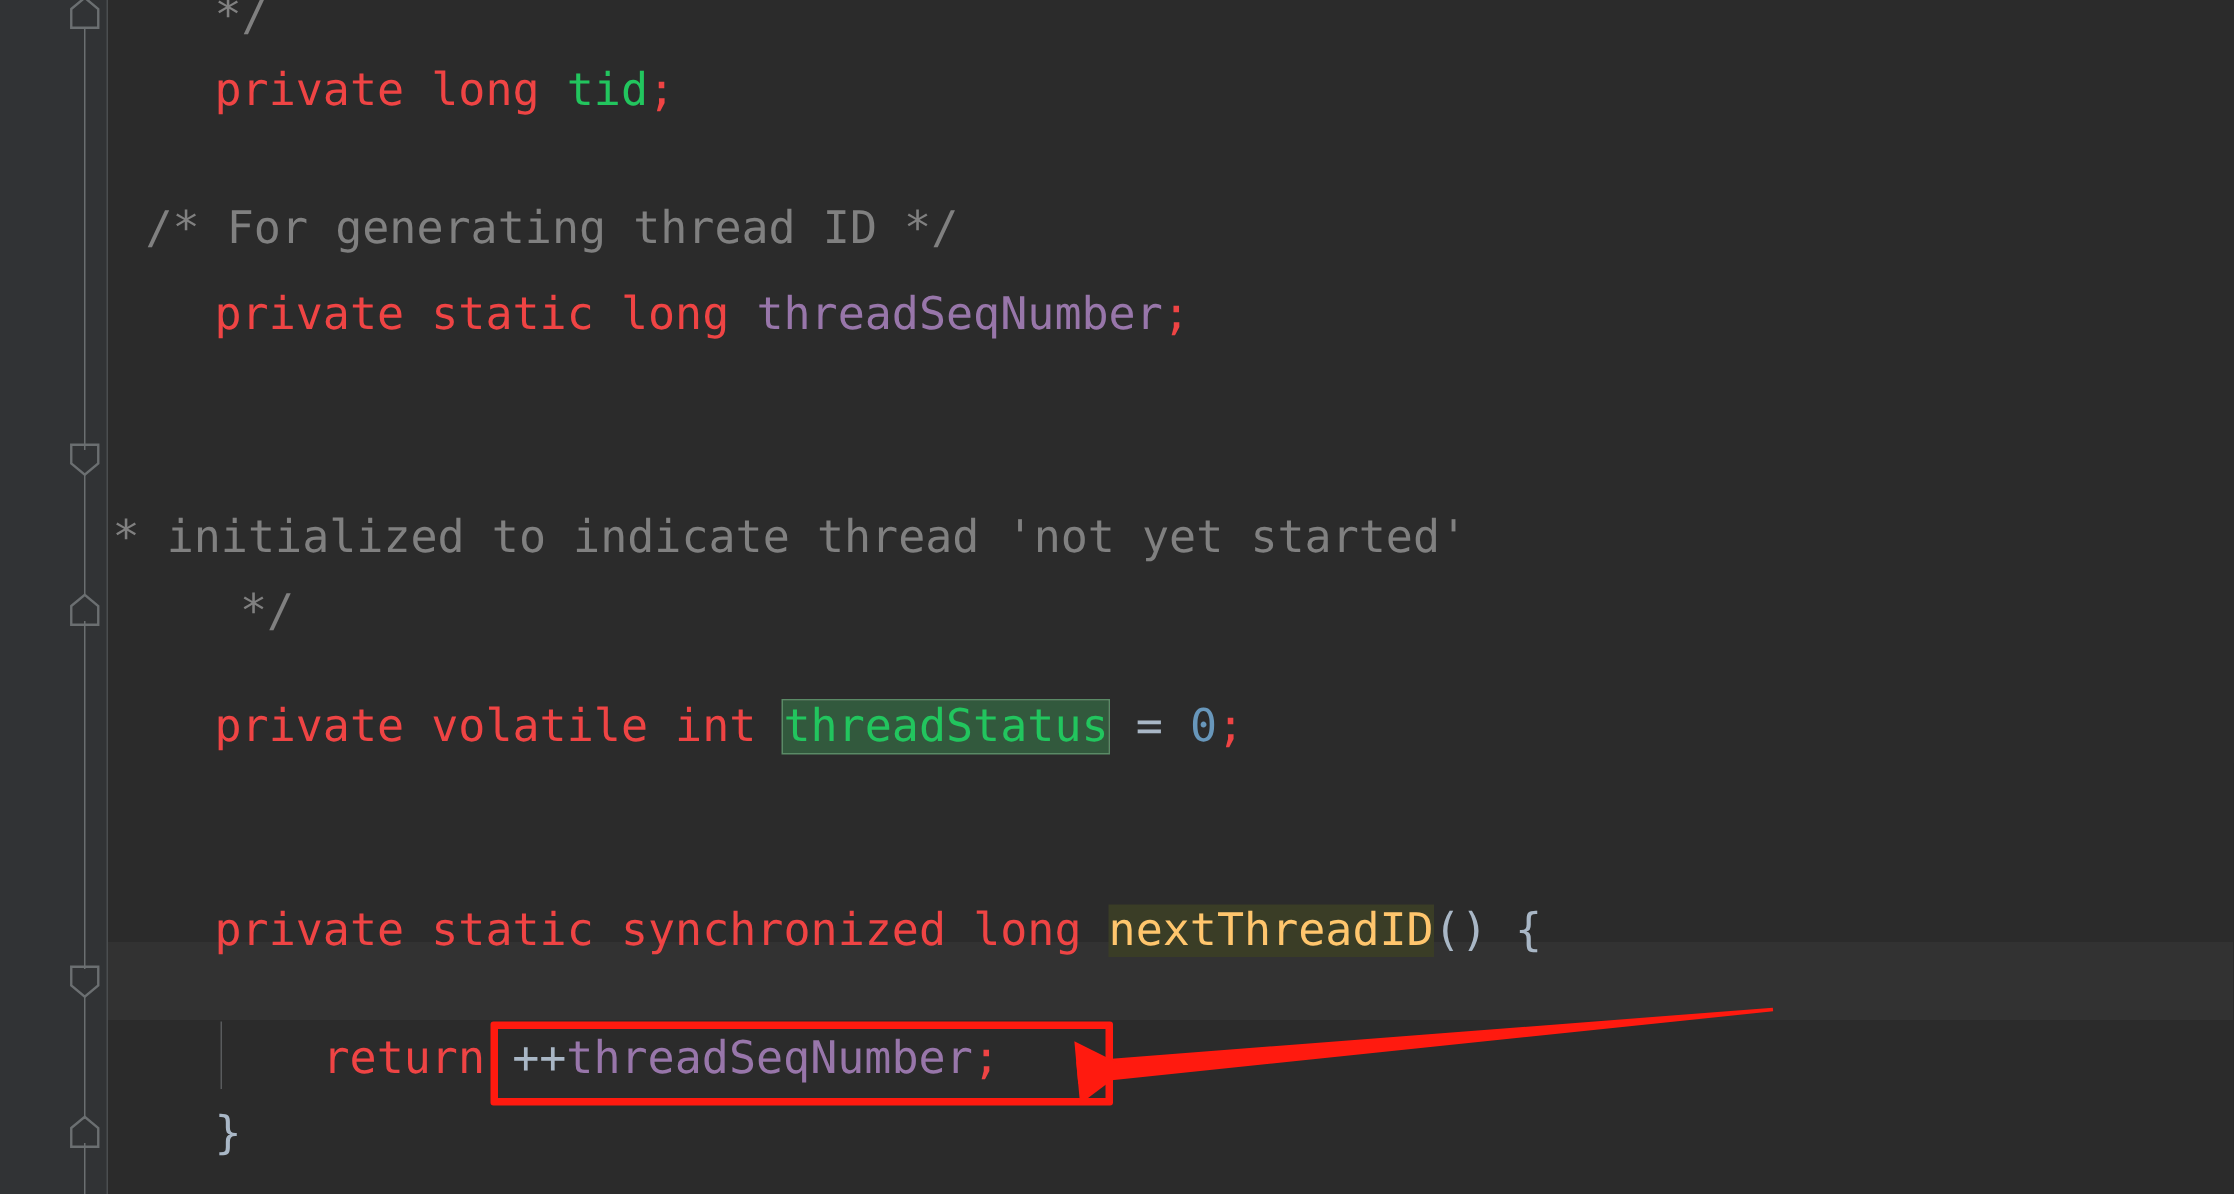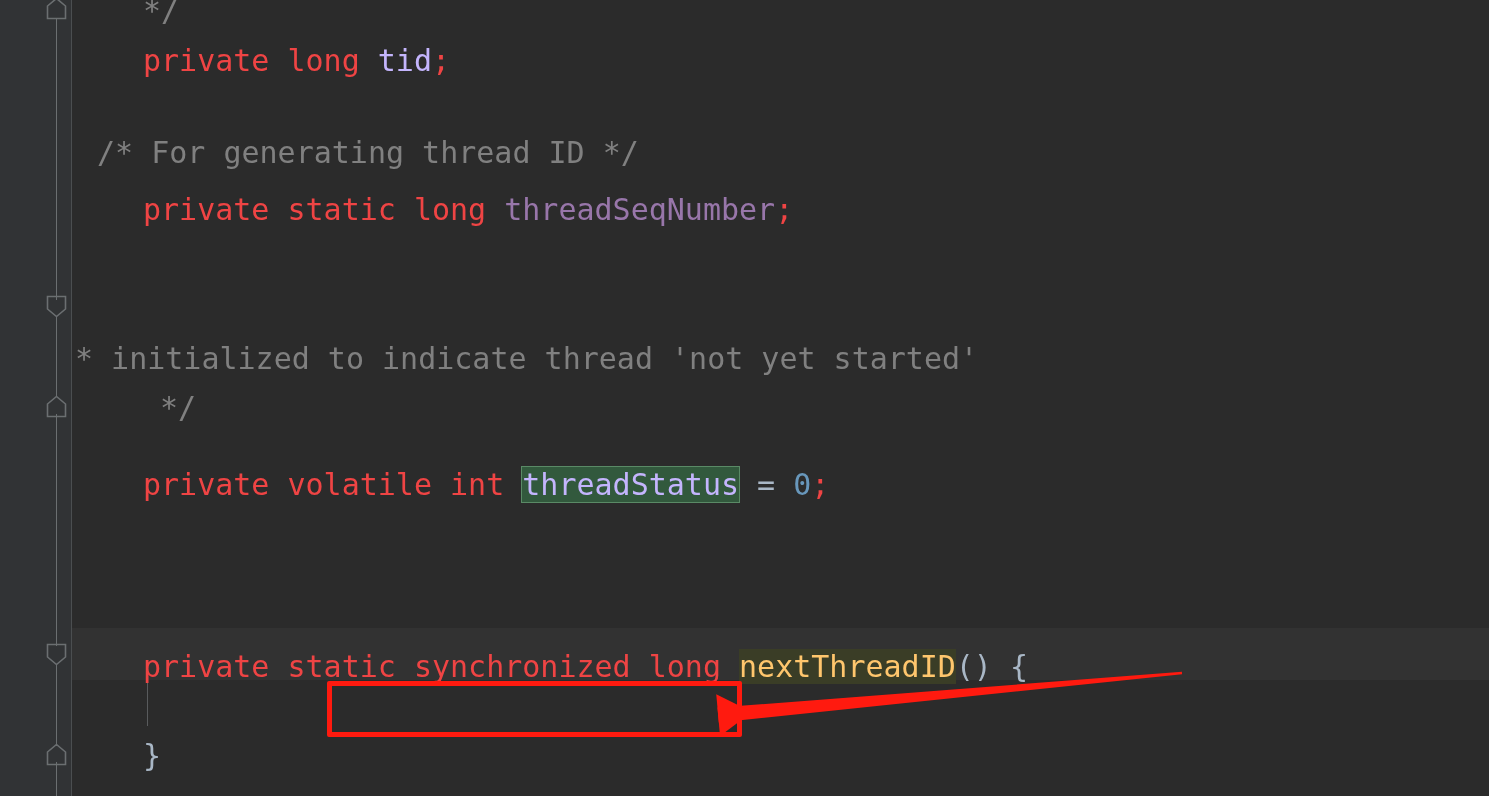--- a/index.html
+++ b/index.html
@@ -80,21 +80,21 @@
     white-space: pre;
     font-size: 30px;
     line-height: 50px;
     letter-spacing: 0px;
     height: 50px;
   }
 
   
   .kw       { color: #ef4444; }
   .plain    { color: #a9b7c6; }
-  .field    { color: #c4b5fd; margin-top: 27px; }
+  .field    { color: #22c55e; margin-top: 27px; }
   .sfield   { color: #9876aa; }
   .num      { color: #6897bb; }
   .comment  { color: #808080; }
   .method   { color: #ffc66d; }
 
   
   .hl-green {
     background: #32593d;
     outline: 1px solid #5a8a66;
   }
@@ -171,21 +171,22 @@
   </div>
 
   <div class="code-layer" id="code-layer">
       <div class="code-line" style="top: -14px; padding-left: 143px;"><span class="comment">*/</span></div>
       <div class="code-line" style="top: 36px; padding-left: 143px;"><span class="kw">private </span><span class="kw">long </span><span class="field">tid</span><span class="kw">;</span></div>
       <div class="code-line" style="top: 128px; padding-left: 97px;"><span class="comment">/* For generating thread ID */</span></div>
       <div class="code-line" style="top: 185px; padding-left: 143px;"><span class="kw">private </span><span class="kw">static </span><span class="kw">long </span><span class="sfield">threadSeqNumber</span><span class="kw">;</span></div>
       <div class="code-line" style="top: 334px; padding-left: 75px;"><span class="comment">* initialized to indicate thread 'not yet started'</span></div>
       <div class="code-line" style="top: 383px; padding-left: 160px;"><span class="comment">*/</span></div>
       <div class="code-line" style="top: 460px; padding-left: 143px;"><span class="kw">private </span><span class="kw">volatile </span><span class="kw">int </span><span class="field hl-green">threadStatus</span><span class="plain"> = </span><span class="num">0</span><span class="kw">;</span></div>
-      <div class="code-line" style="top: 642px; padding-left: 143px;"><span class="kw">private </span><span class="kw">static </span><span class="kw">synchronized </span><span class="kw">long </span><span class="method hl-olive">nextThreadID</span><span class="plain">() {</span></div>
+      <div class="code-line" style="top: 596px; padding-left: 143px;"><span class="kw">private </span><span class="kw">static </span><span class="kw">synchronized </span><span class="kw">long </span><span class="method hl-olive">nextThreadID</span><span class="plain">() {</span></div>
+      <div class="code-line" style="top: 681px; padding-left: 215px;"><span class="kw">return </span><span class="plain">++</span><span class="sfield">threadSeqNumber</span><span class="kw">;</span></div>
       <div class="code-line" style="top: 731px; padding-left: 143px;"><span class="plain">}</span></div>
     </div>
 
   <div class="annot-layer">
     <div class="annot-box" id="annot-box" style="left: 327px; top: 681px; width: 415px; height: 56px; border-color: rgb(255, 26, 15);"></div>
     <svg id="annot-arrow" width="1489" height="796" style="position:absolute;left:0;top:0;">
         <polygon points="1181.8916076988382,671.804905397448 717.4615343787667,707.6017739336314 718.8164381432879,722.5404564655312 1182.1083923011618,674.195094602552" fill="#ff1a0f"></polygon>
         <polygon points="752,712 716.2421209906977,694.1569596549217 720.0358515313569,735.9852707442409" fill="#ff1a0f"></polygon>
       </svg>
   </div>

